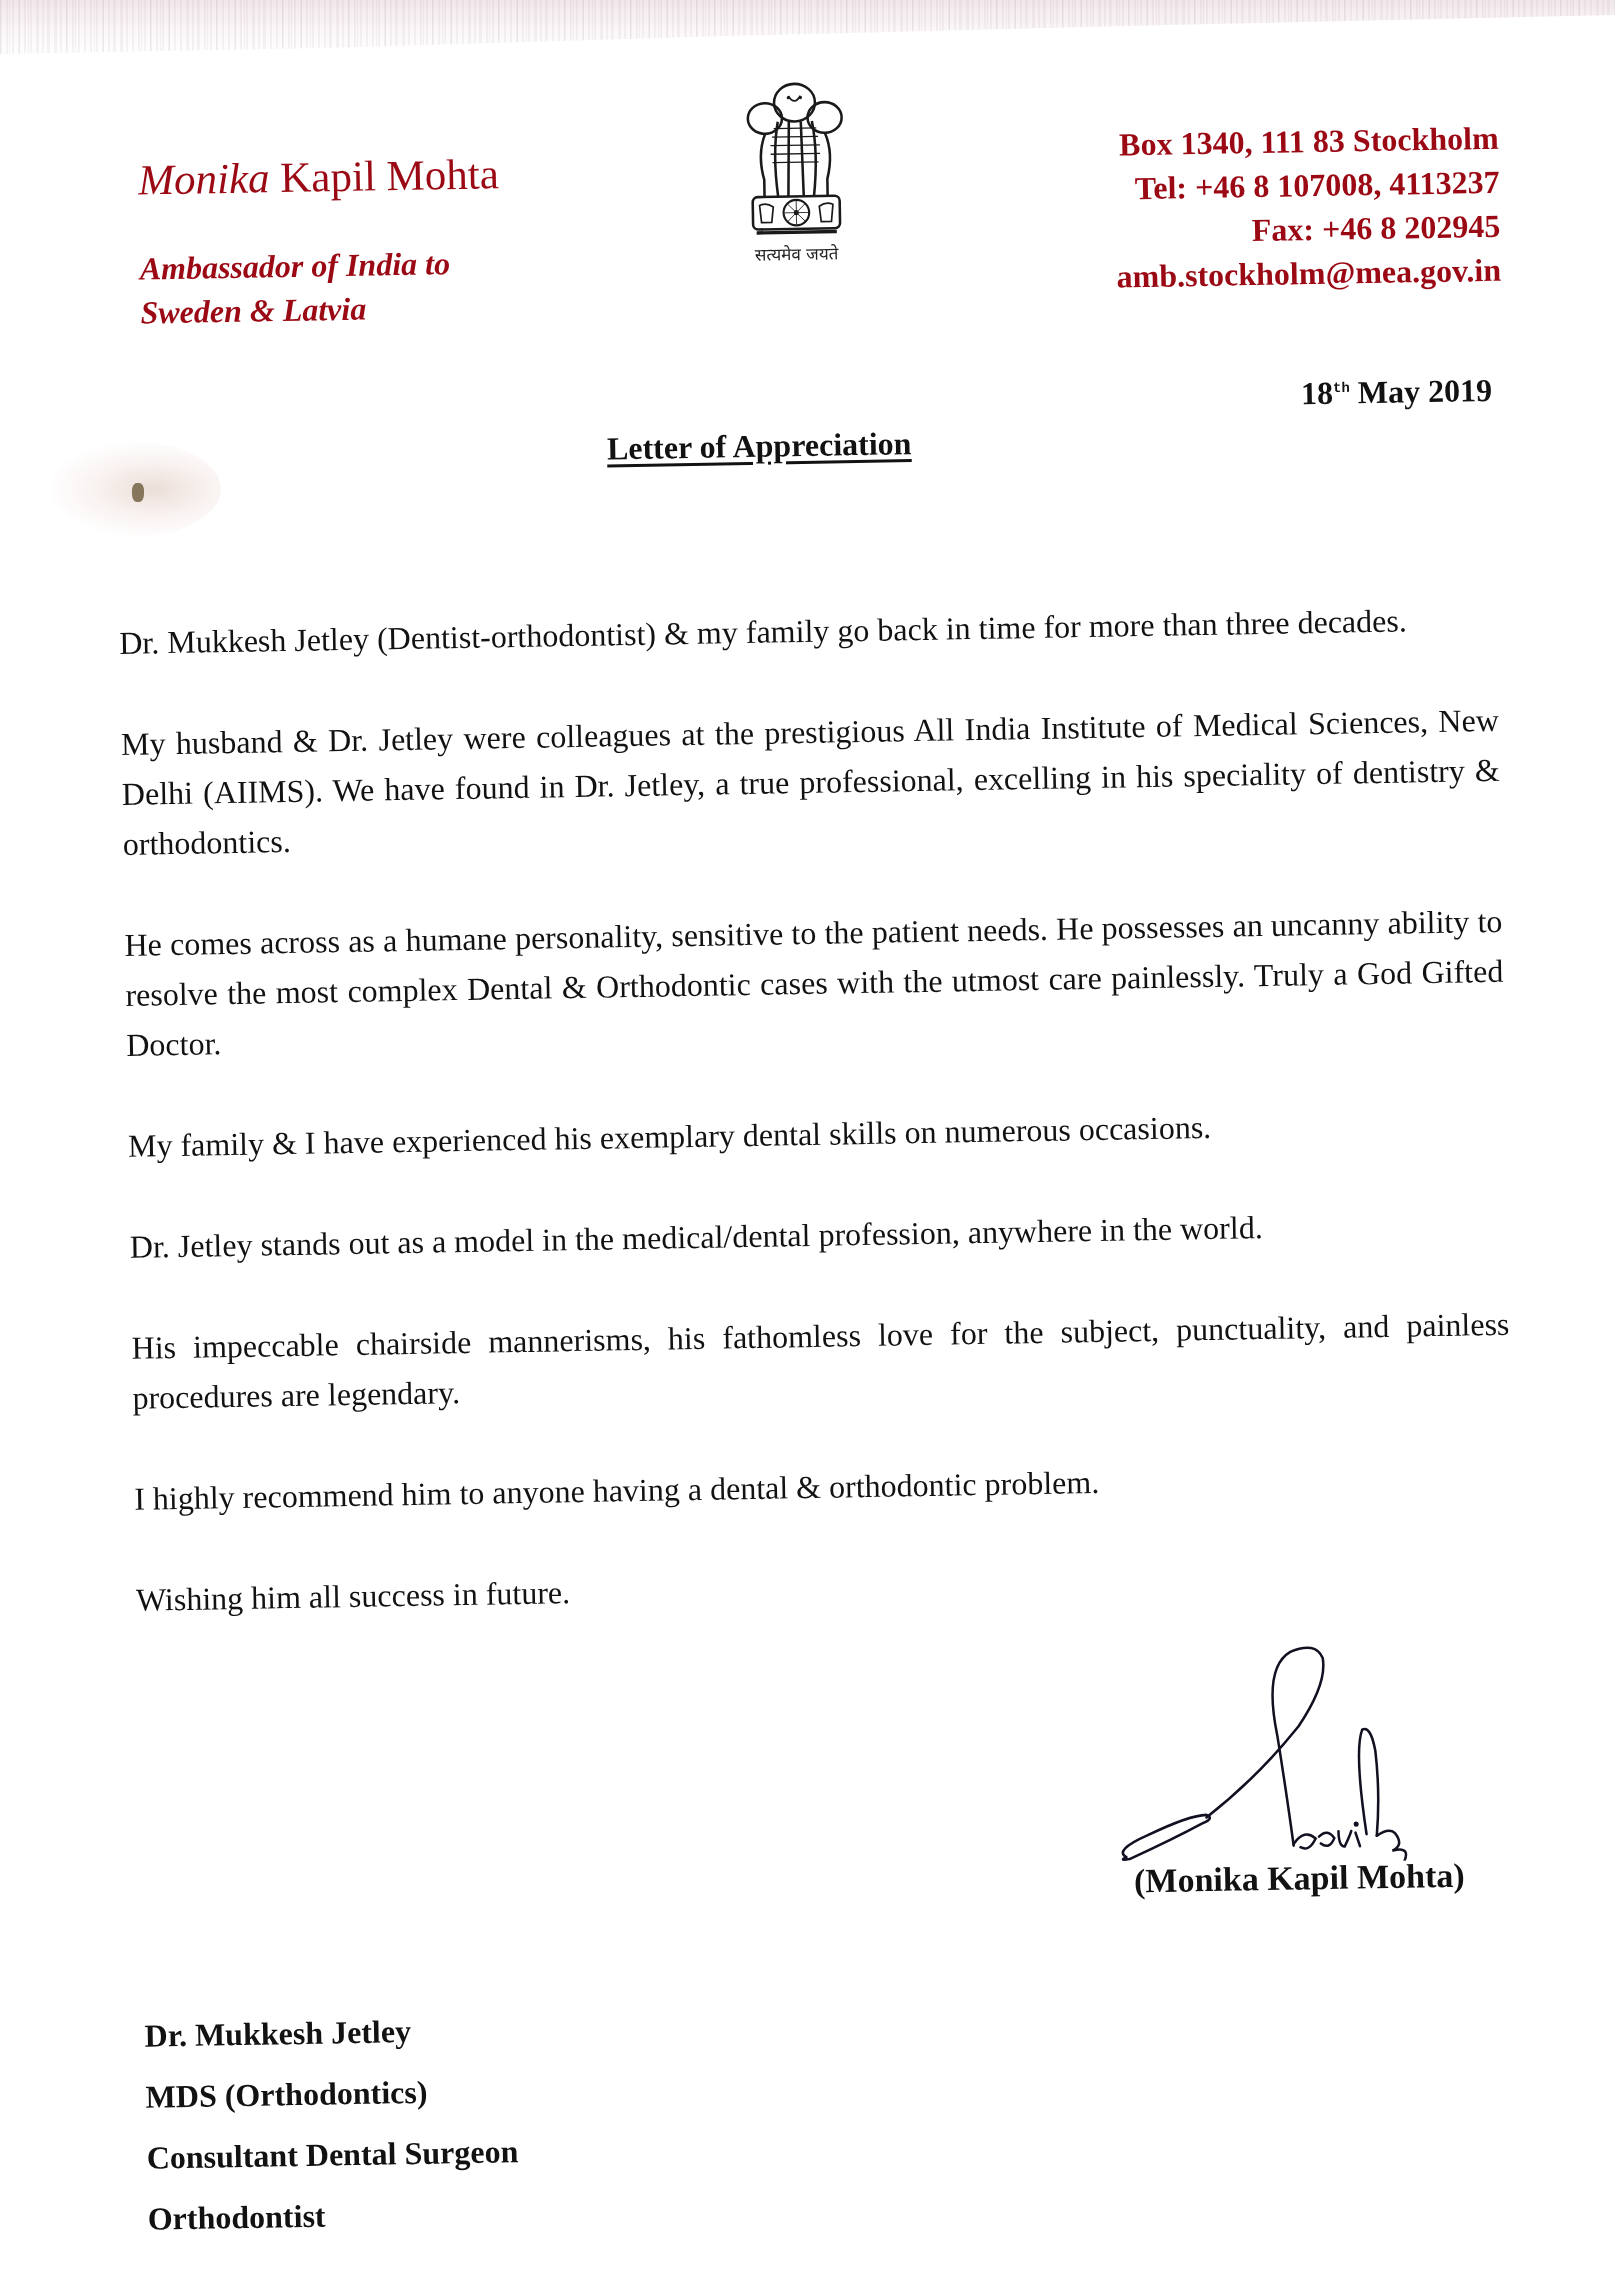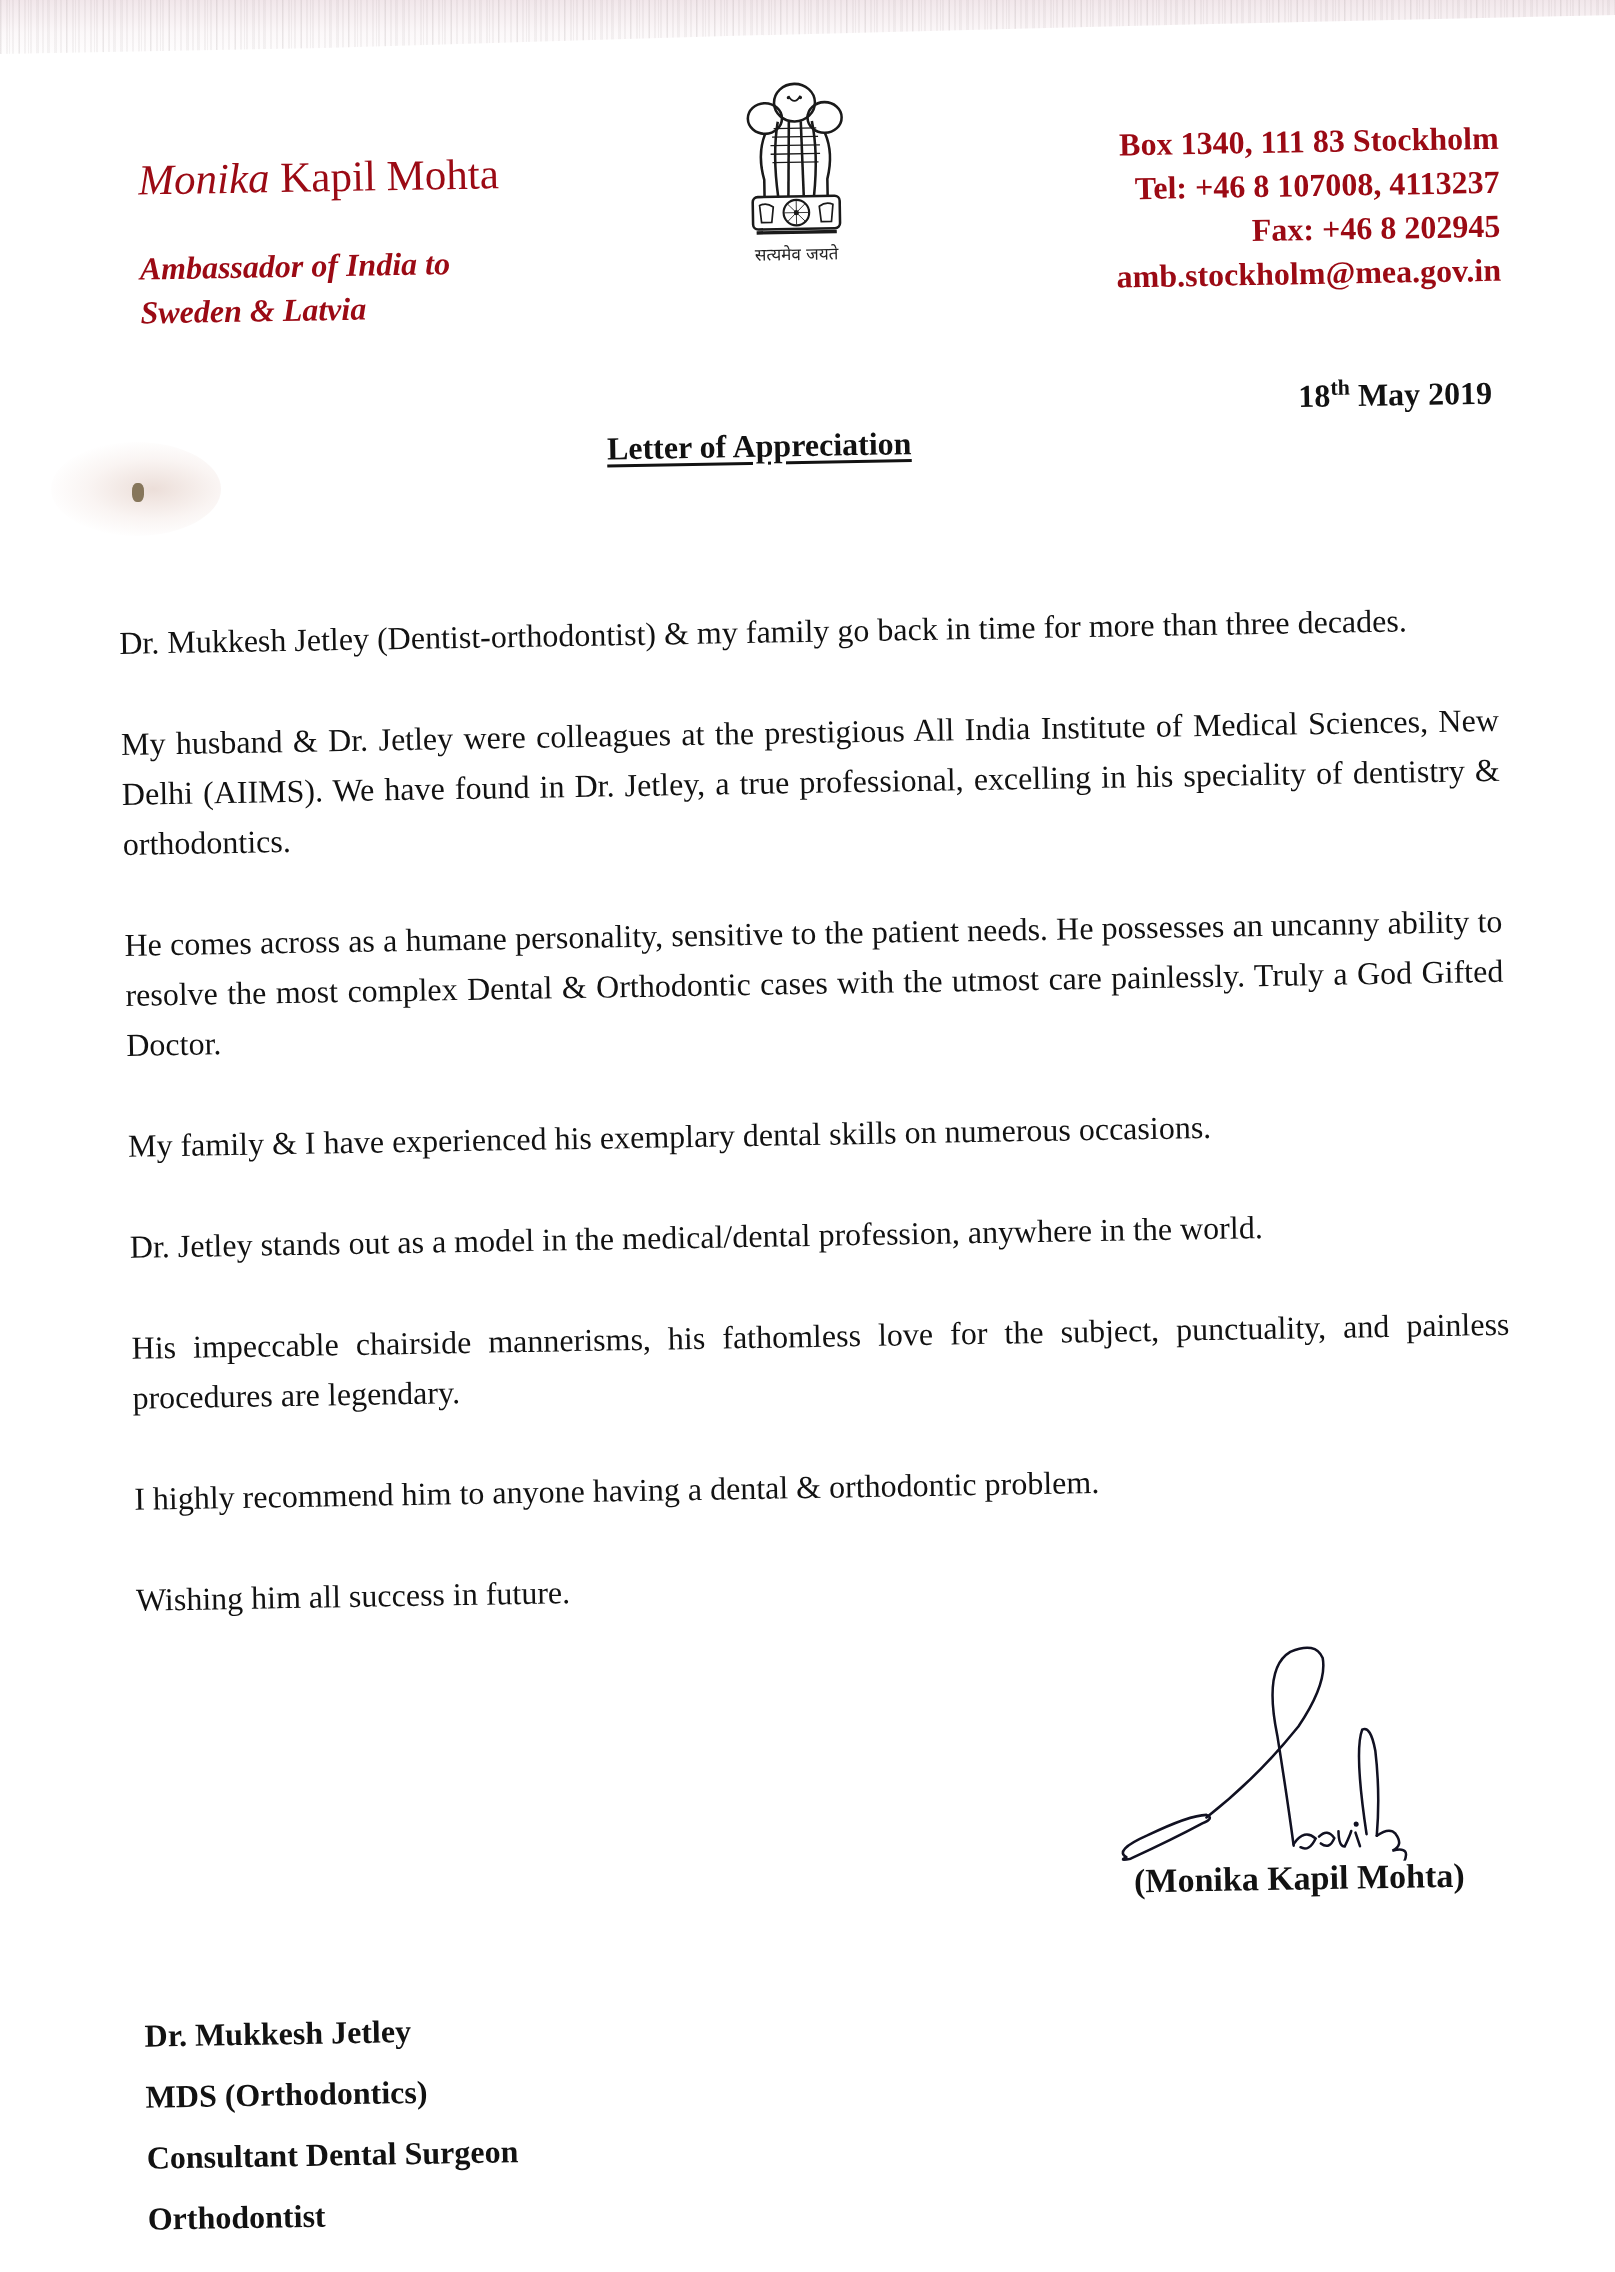--- a/index.html
+++ b/index.html
@@ -93,21 +93,21 @@
       line-height: 44px;
     }
 
     
     .date {
       position: absolute;
       right: 111px; top: 384px;
       font-weight: bold;
       font-size: 32px;
     }
-    .date sup { font-size: 22px; }
+    .date sup { font-size: 14px; font-family: Liberation Mono, monospace; }
     .heading {
       position: absolute;
       left: 619px; top: 427px;
       font-weight: bold;
       font-size: 32px;
       text-decoration: underline;
       text-underline-offset: 5.1px;
     }
 
     

